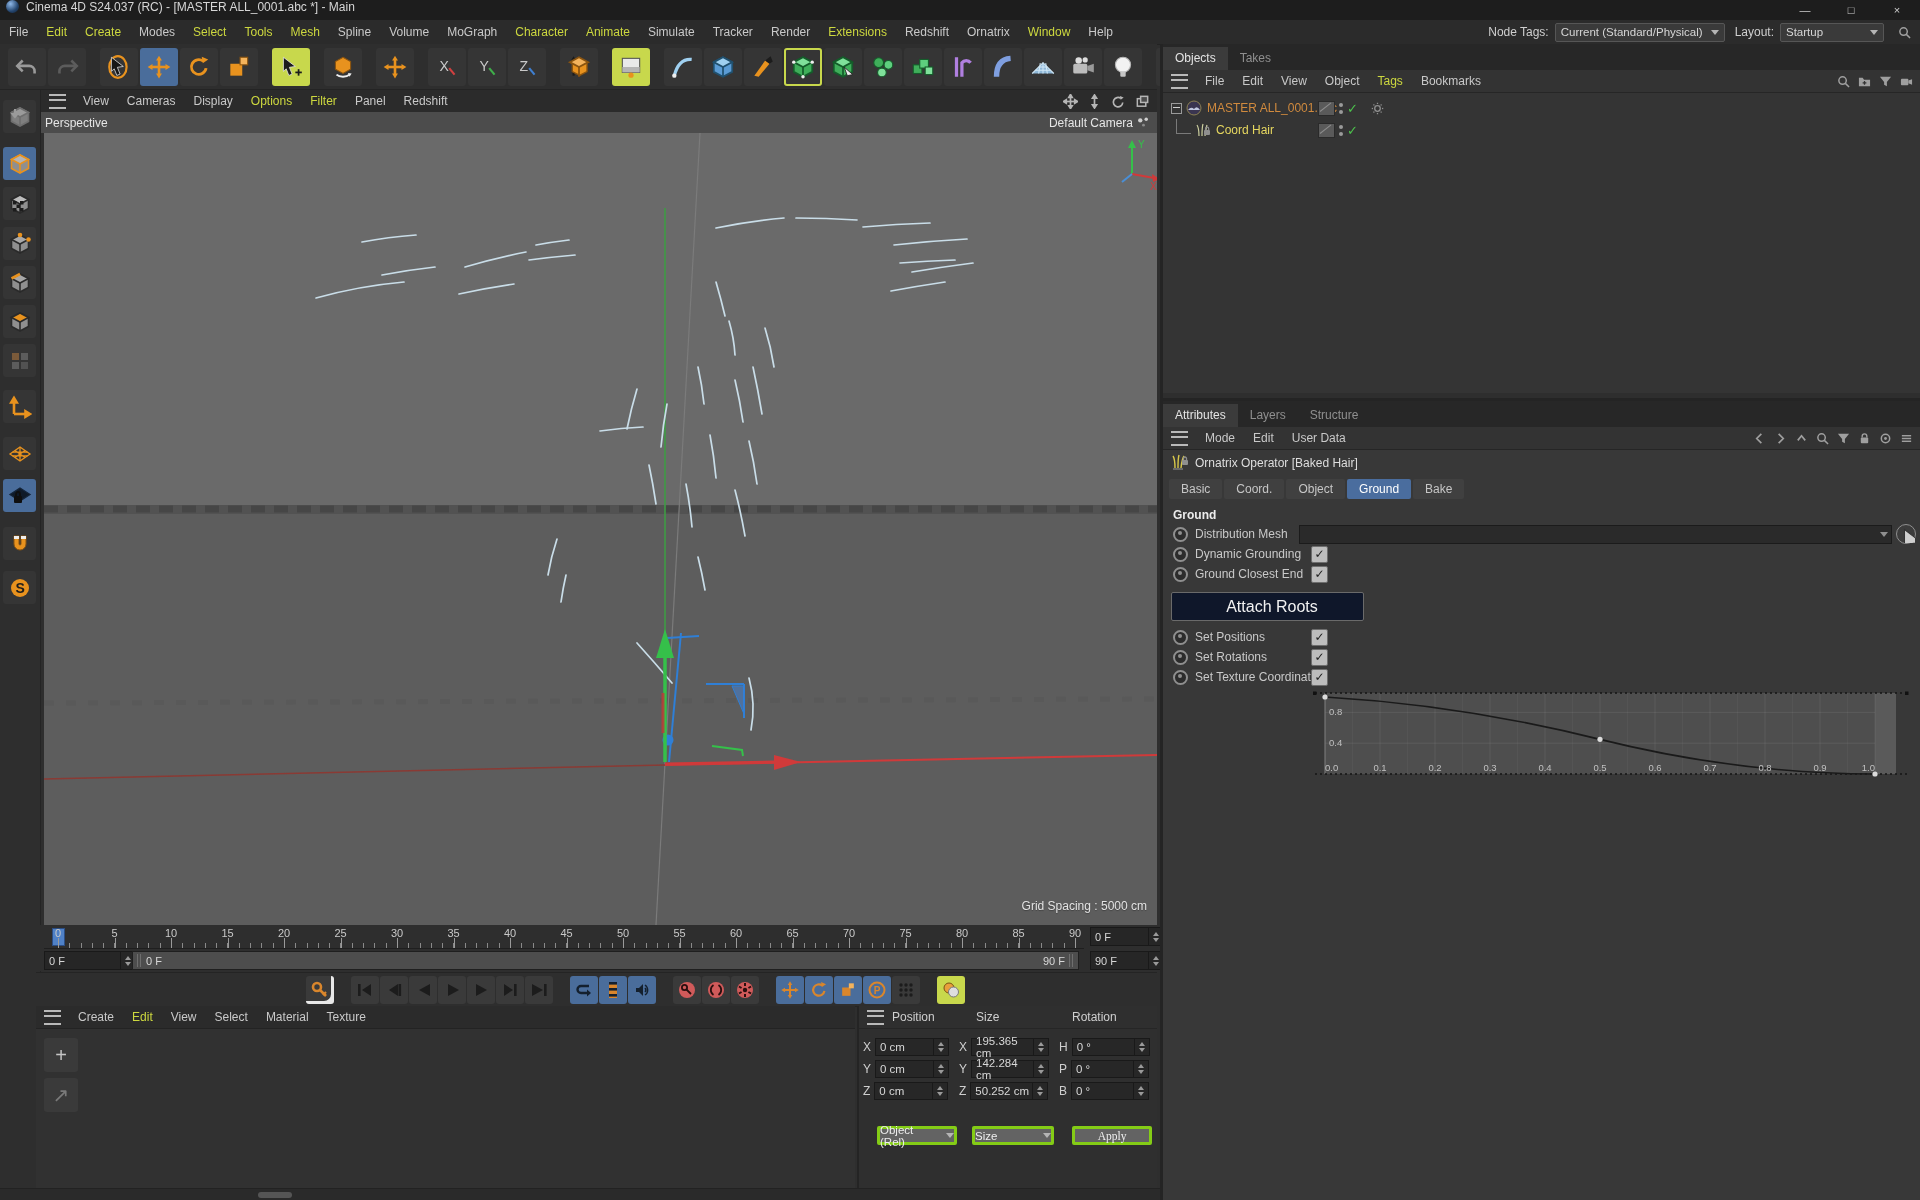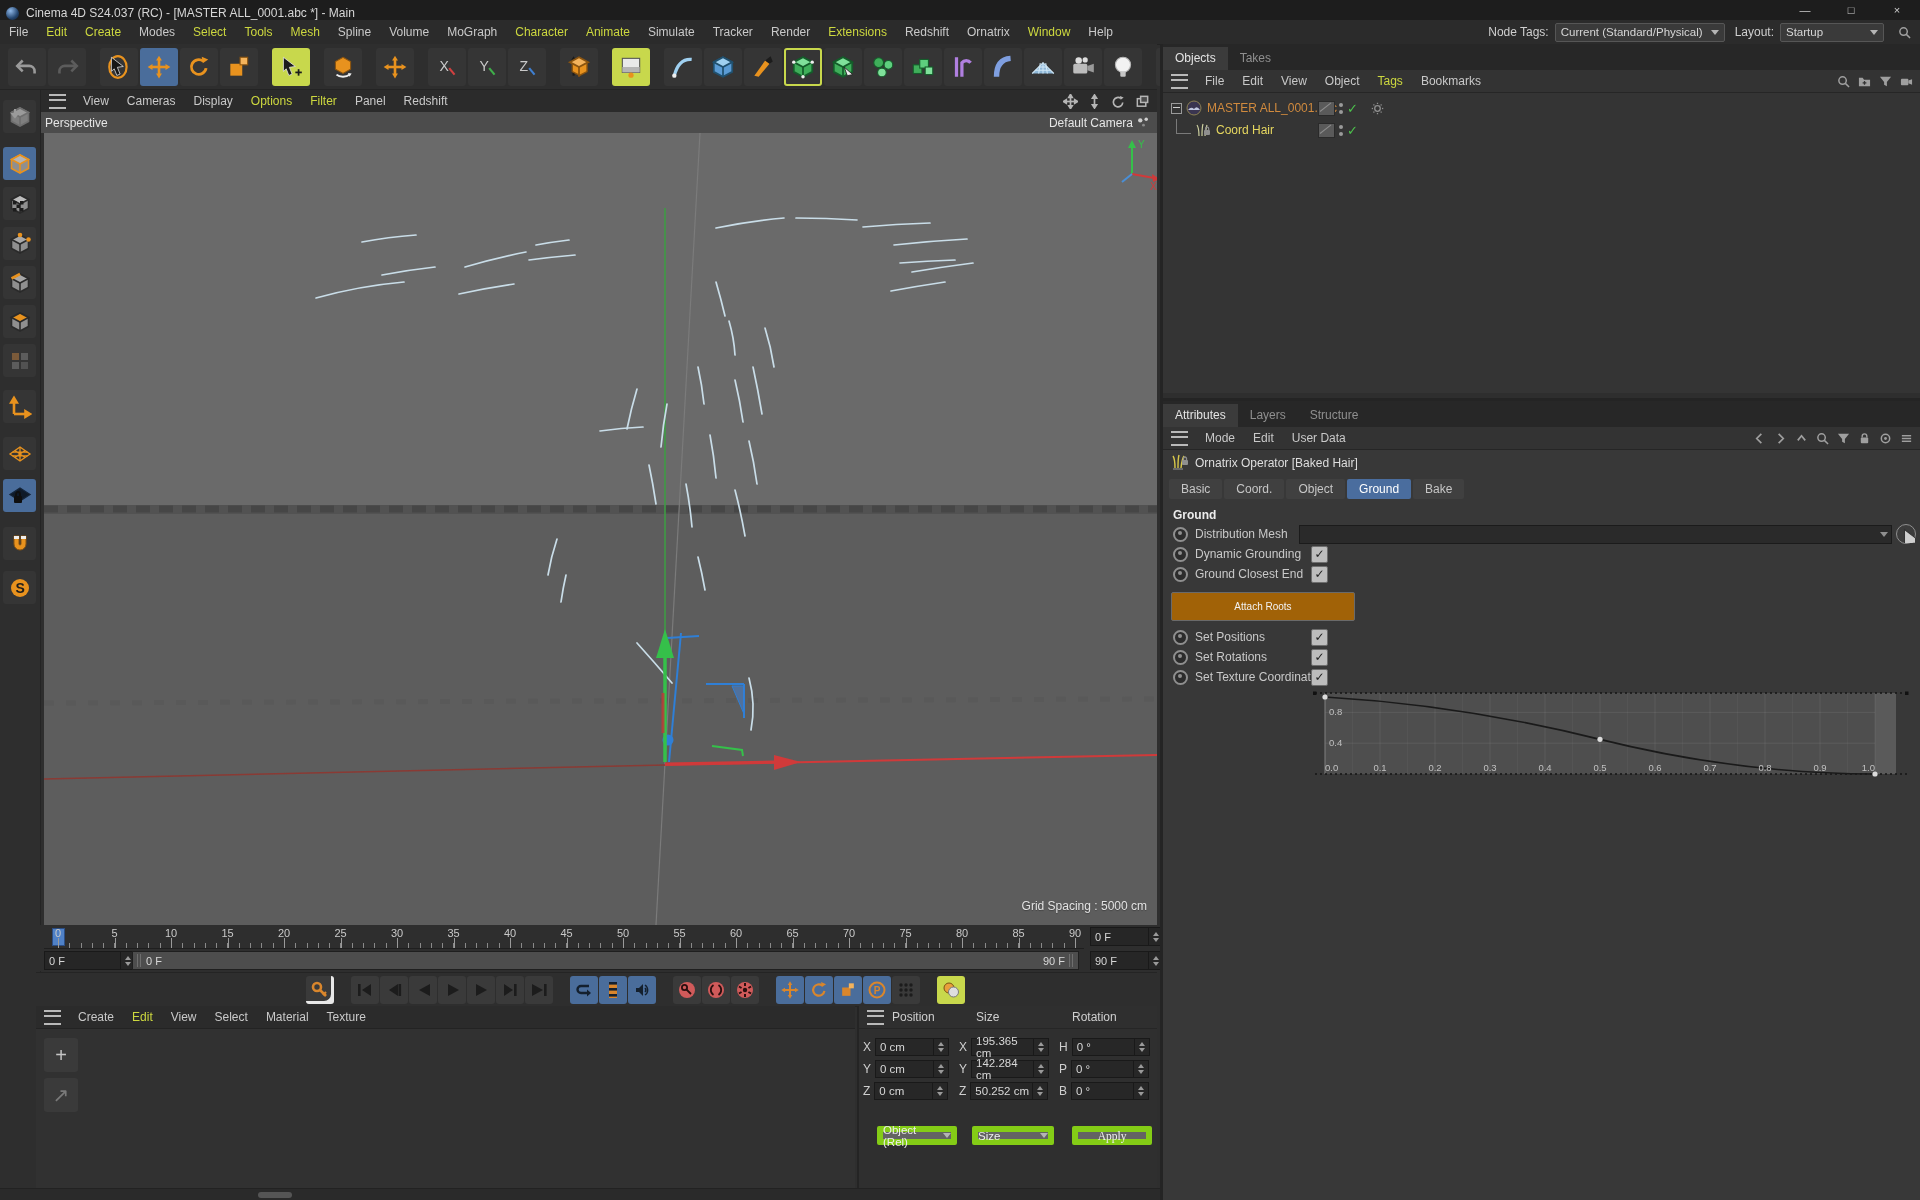--- a/index.html
+++ b/index.html
@@ -1,21 +1,21 @@
 <!DOCTYPE html>
 <html><head>
 <meta charset="utf-8">
 <style>
   html,body{margin:0;padding:0;background:#1a1a1a;}
   #root{position:relative;width:1920px;height:1200px;background:#2e2e2e;overflow:hidden;
         font-family:"Liberation Sans","DejaVu Sans",sans-serif;font-size:12px;color:#cfcfcf;
         -webkit-font-smoothing:antialiased;}
   .abs{position:absolute;}
   
-  #titlebar{position:absolute;left:0;top:0;width:1920px;height:20px;background:#1d1d1d;display:flex;align-items:flex-end;}
+  #titlebar{position:absolute;left:0;top:0;width:1920px;height:20px;background:#1d1d1d;display:flex;align-items:flex-start;}
   #appicon{width:13px;height:13px;border-radius:50%;margin:0 7px 0 6px;
            background:radial-gradient(circle at 35% 30%,#7ab0e0 0 25%,#1c3least 0);background:radial-gradient(circle at 35% 30%,#8fb8e8,#24456e 60%,#101b2c);}
   #titletext{color:#d6d6d6;font-size:12px;}
   #wincontrols{margin-left:auto;display:flex;height:20px;}
   .winbtn{width:46px;height:20px;display:flex;align-items:center;justify-content:center;color:#cfcfcf;font-size:11px;}
   
   #menubar{position:absolute;left:0;top:20px;width:1920px;height:24px;background:#2b2b2b;border-bottom:1px solid #232323;display:flex;align-items:center;}
   .mitem{padding:0 9px;line-height:24px;color:#c9c9c9;cursor:default;}
   .mitem.hl{color:#cdd83f;}
   #mb-right{margin-left:auto;display:flex;align-items:center;gap:6px;padding-right:8px;}
@@ -64,21 +64,21 @@
   
   #matman{position:absolute;left:36px;top:1006px;width:819px;height:182px;background:#313131;}
   #mat-menubar{height:22px;background:#2b2b2b;border-bottom:1px solid #232323;display:flex;align-items:center;}
   .sqbtn{position:absolute;left:8px;width:34px;height:34px;background:#3a3a3a;border-radius:3px;color:#c5c5c5;display:flex;align-items:center;justify-content:center;font-size:20px;}
   
   #coords{position:absolute;left:857px;top:1006px;width:300px;height:182px;background:#2f2f2f;border-left:2px solid #242424;box-sizing:border-box;}
   #coords .hrow{height:22px;display:flex;align-items:center;border-bottom:1px solid #262626;}
   .clabel{color:#cfcfcf;}
   .crow{position:absolute;display:flex;align-items:center;gap:4px;}
   .cfld{height:18px;background:#272727;border:1px solid #191919;display:flex;align-items:center;padding:0 4px;color:#d8d8d8;font-size:11.5px;box-sizing:border-box;}
-  .cbtn{height:19px;background:#636363;border:6px solid #84cc16;border-radius:2px;display:flex;align-items:center;justify-content:center;color:#eee;font-size:11.5px;box-sizing:border-box;}
+  .cbtn{height:19px;background:#636363;border:3px solid #84cc16;border-radius:2px;display:flex;align-items:center;justify-content:center;color:#eee;font-size:11.5px;box-sizing:border-box;}
   
   #rightpanel{position:absolute;left:1160px;top:44px;width:760px;height:1156px;background:#2e2e2e;border-left:3px solid #242424;box-sizing:border-box;}
   .tabsrow{display:flex;align-items:flex-end;height:26px;background:#272727;}
   .tab{padding:4px 12px 5px;color:#8f8f8f;}
   .tab.active{background:#3b3b3b;color:#e4e4e4;}
   .panelmenu{height:22px;background:#333;border-bottom:1px solid #262626;display:flex;align-items:center;}
   .cornericons{margin-left:auto;display:flex;gap:5px;padding-right:6px;align-items:center;}
   .cico{width:16px;height:16px;display:flex;align-items:center;justify-content:center;color:#9f9f9f;font-size:11px;}
   .cico svg{width:13px;height:13px;}
   #om-tree{position:relative;height:300px;background:#343434;}
@@ -98,21 +98,21 @@
   .atab.active{background:#4a6d9e;color:#fff;}
   #attr-section{font-weight:bold;color:#ececec;padding:6px 0 2px 10px;}
   .arow{position:relative;display:flex;align-items:center;height:20px;padding-left:10px;}
   .radio{width:11px;height:11px;border-radius:50%;border:2px solid #8f8f8f;background:#2c2c2c;position:relative;flex:none;margin-right:7px;}
   .radio:before{content:"";position:absolute;left:2.5px;top:2.5px;width:4px;height:4px;border-radius:50%;background:#8f8f8f;}
   .alabel{color:#c9c9c9;}
   .checkbox{position:absolute;left:148px;width:15px;height:15px;background:#bdbdbd;border-radius:2px;border:1px solid #6d6d6d;color:#1c1c1c;font-size:12px;font-weight:bold;display:flex;align-items:center;justify-content:center;line-height:1;}
   .meshfld{position:absolute;left:136px;right:28px;height:17px;background:#2a2a2a;border:1px solid #1b1b1b;display:flex;align-items:center;}
   .meshfld .chev{margin-left:auto;margin-right:3px;border-top-color:#8f8f8f;}
   .pickbtn{position:absolute;right:4px;width:18px;height:18px;border-radius:50%;background:#3c3c3c;border:1px solid #8f8f8f;display:flex;align-items:center;justify-content:center;}
-  #attachroots{margin:8px 0 6px 8px;width:182px;height:27px;background:#a16207;border:1px solid #6a6a6a;border-radius:2px;color:#f2f2f2;display:flex;align-items:center;justify-content:center;font-size:10px;}
+  #attachroots{margin:8px 0 6px 8px;width:182px;height:27px;background:#0f172a;border:1px solid #6a6a6a;border-radius:2px;color:#f2f2f2;display:flex;align-items:center;justify-content:center;font-size:16px;padding-left:9px;}
   .expander{position:absolute;left:142px;color:#aaa;font-size:12px;}
 </style>
 </head>
 <body>
 
 <div id="root">
 
   <div id="titlebar">
     <div id="appicon"></div>
     <div id="titletext">Cinema 4D S24.037 (RC) - [MASTER ALL_0001.abc *] - Main</div>

